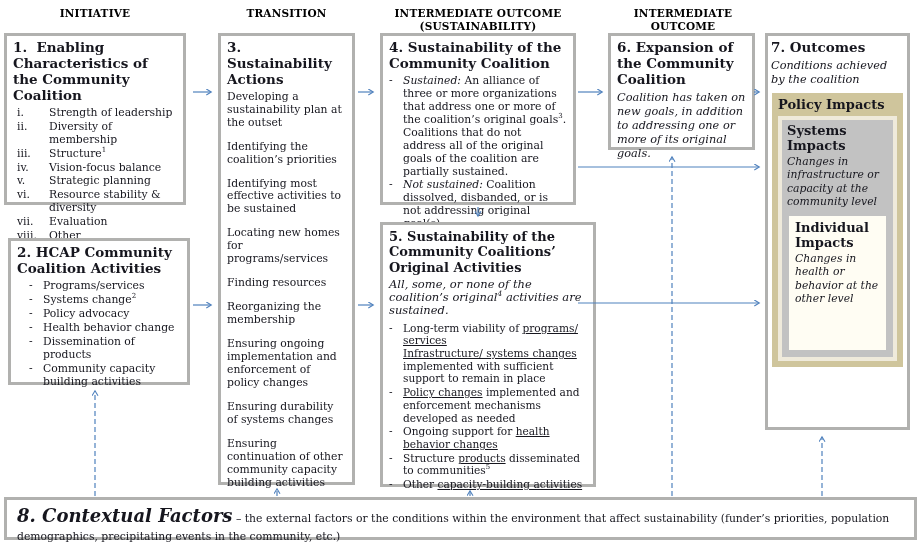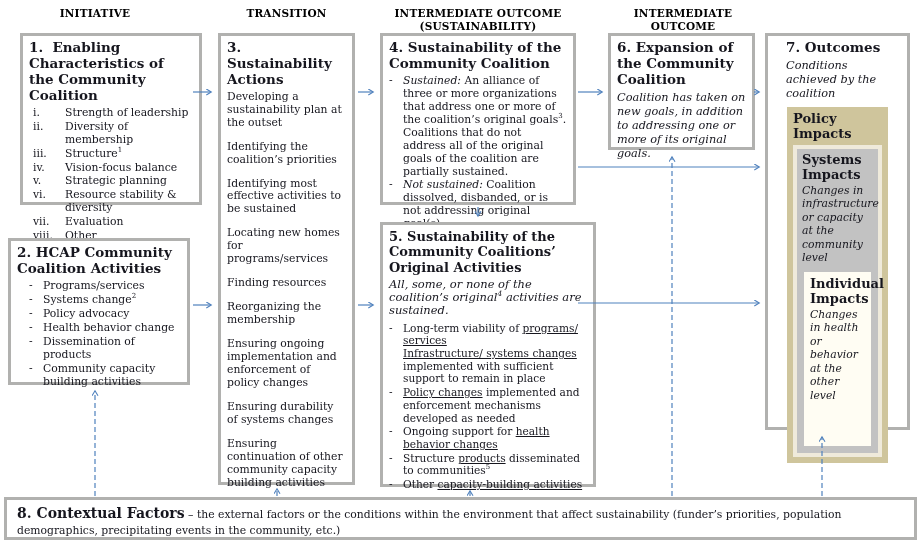--- a/index.html
+++ b/index.html
@@ -27,33 +27,33 @@
   .impact-policy{background:var(--policy,#cfc59c);margin:6px 1px 0 1px;padding:5px 6px 6px 6px;}
   .impact-systems{background:var(--systems,#c2c2c2);border:4px solid var(--cream,#efeadb);
                   margin-top:3px;padding:4px 5px 5px 5px;}
   .impact-individual{background:var(--individual,#fffdf3);margin:7px 2px 2px 2px;
                      padding:5px 6px 44px 6px;}
   .impact-title{font-weight:bold;font-size:13px;line-height:1.15;margin:0 0 1px 0;}
   .impact-desc{font-style:italic;font-size:10.8px;line-height:1.25;}
   #arrows{position:absolute;left:0;top:0;pointer-events:none;}
   .contextual{display:block;}
   .ctx-text{font-size:10.8px;line-height:1.45;}
-  .ctx-text .bd{font-size:14px;}
+  .ctx-text .bd{font-size:18px;font-style:italic;}
 </style>
 </head>
 <body>
 
 <div class="canvas" style="--border: #b1b1af; --policy: #cfc59c; --systems: #c2c2c2; --individual: #fffdf3; --cream: #efeadb;">
 
   <div class="hdr" style="left:28px;top:7px;width:134px;">INITIATIVE</div>
   <div class="hdr" style="left:218px;top:7px;width:137px;">TRANSITION</div>
   <div class="hdr" style="left:392px;top:7px;width:172px;">INTERMEDIATE OUTCOME (SUSTAINABILITY)</div>
   <div class="hdr" style="left:612px;top:7px;width:142px;">INTERMEDIATE OUTCOME (EXPANSION)</div>
 
-  <div class="bx" style="left:20px;top:33px;width:182px;height:172px;">
+  <div class="bx" style="left:4px;top:33px;width:182px;height:172px;">
     <div class="title" style="font-size:13.5px;">1. &nbsp;Enabling Characteristics of the Community Coalition</div>
     <div class="list roman">
         <div class="li">
           <span class="mk">i.</span>
           <span class="li-body"><span>Strength of leadership</span></span>
         </div>
         <div class="li">
           <span class="mk">ii.</span>
           <span class="li-body"><span>Diversity of membership</span></span>
         </div>
@@ -168,21 +168,21 @@
           <span class="li-body"><span>Other </span><span class="un">capacity-building activities</span></span>
         </div>
       </div>
   </div>
 
   <div class="bx" style="left:608px;top:33px;width:147px;height:117px;">
     <div class="title">6. Expansion of the Community Coalition</div>
     <div class="it" style="font-size:11.3px;line-height:1.25;">Coalition has taken on new goals, in addition to addressing one or more of its original goals.</div>
   </div>
 
-  <div class="bx" style="left:765px;top:33px;width:145px;height:397px;padding:4px 18px;">
+  <div class="bx" style="left:765px;top:33px;width:145px;height:397px;padding:4px 3px;">
     <div class="title">7. Outcomes</div>
     <div class="it" style="font-size:11.3px;line-height:1.25;">Conditions achieved by the coalition</div>
     <div class="impact-policy">
       <div class="impact-title">Policy Impacts</div>
       <div class="impact-systems">
         <div class="impact-title">Systems Impacts</div>
         <div class="impact-desc">Changes in infrastructure or capacity at the community level</div>
         <div class="impact-individual">
           <div class="impact-title">Individual Impacts</div>
           <div class="impact-desc">Changes in health or behavior at the other level</div>

